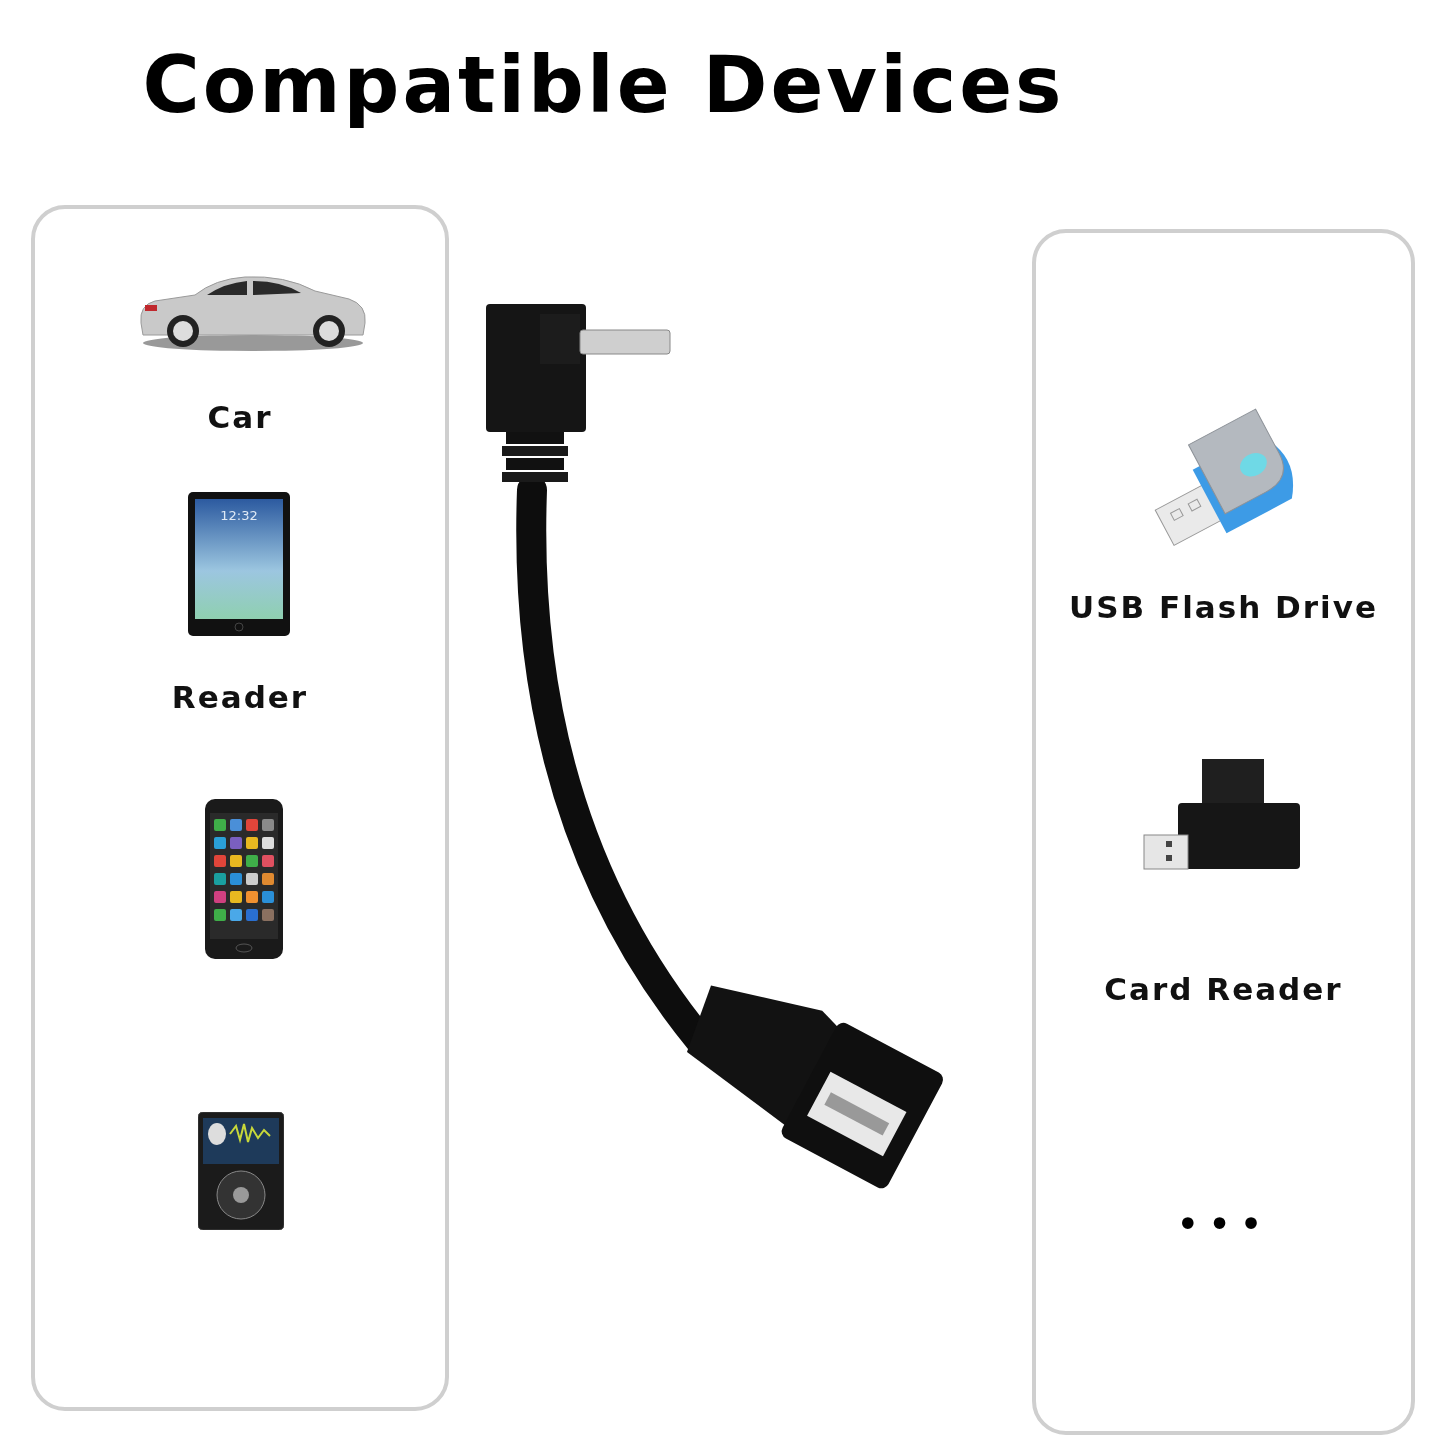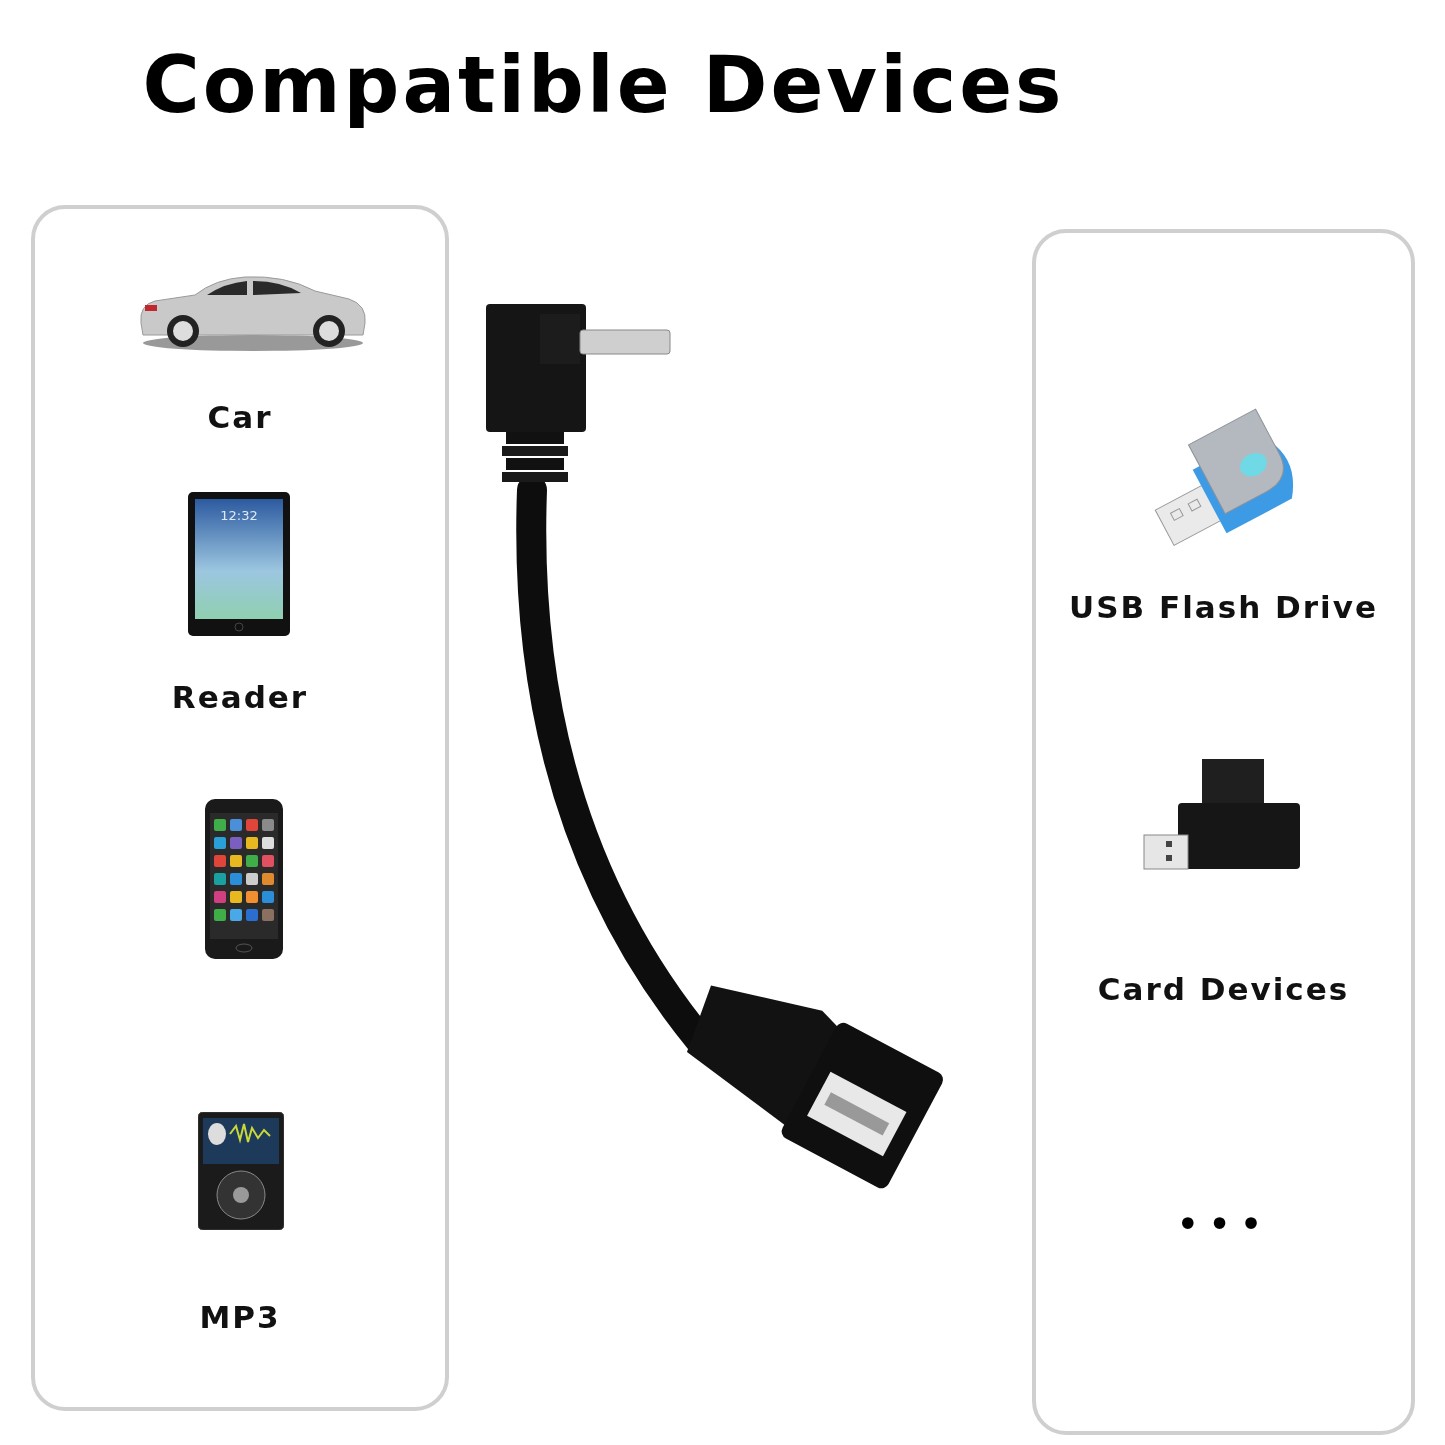--- a/index.html
+++ b/index.html
@@ -80,21 +80,20 @@
   </svg>
 
   <svg class="dev" style="left:163px;top:903px" width="86" height="118" viewBox="0 0 86 118">
     <rect x="0" y="0" width="86" height="118" rx="5" fill="#1b1b1b" stroke="#444"></rect>
     <rect x="5" y="6" width="76" height="46" fill="#1e3a5a"></rect>
     <ellipse cx="19" cy="22" rx="9" ry="11" fill="#ddd"></ellipse>
     <path d="M32 22 L38 14 L42 28 L46 12 L50 30 L54 16 L60 26 L66 18 L72 24" stroke="#c8d83a" stroke-width="2" fill="none"></path>
     <circle cx="43" cy="83" r="24" fill="#333" stroke="#888"></circle>
     <circle cx="43" cy="83" r="8" fill="#999"></circle>
   </svg>
-  <div class="label" style="top:1090px">MP3</div>
 </div>
 
 <svg class="dev" style="left:480px;top:300px" width="520" height="1000" viewBox="0 0 520 1000">
   <path d="M52 190 Q40 520 220 740" stroke="#0d0d0d" stroke-width="30" fill="none" stroke-linecap="round"></path>
 
   <rect x="6" y="4" width="100" height="128" rx="4" fill="#151515"></rect>
   <rect x="60" y="14" width="40" height="50" fill="#1c1c1c"></rect>
   <rect x="100" y="30" width="90" height="24" rx="3" fill="#cfcfcf" stroke="#888"></rect>
   <rect x="26" y="132" width="58" height="12" fill="#111"></rect>
   <rect x="22" y="146" width="66" height="10" fill="#1a1a1a"></rect>
@@ -123,16 +122,16 @@
   </svg>
   <div class="label" style="top:356px">USB Flash Drive</div>
 
   <svg class="dev" style="left:104px;top:520px" width="166" height="130" viewBox="0 0 166 130">
     <rect x="62" y="6" width="62" height="60" fill="#1f1f1f"></rect>
     <rect x="38" y="50" width="122" height="66" rx="4" fill="#161616"></rect>
     <rect x="4" y="82" width="44" height="34" fill="#e6e6e6" stroke="#888"></rect>
     <rect x="26" y="88" width="6" height="6" fill="#444"></rect>
     <rect x="26" y="102" width="6" height="6" fill="#444"></rect>
   </svg>
-  <div class="label" style="top:738px">Card Devices</div>
+  <div class="label" style="top:738px">Card Reader</div>
 
   <div class="dots">•••</div>
 </div>
 
 </body></html>

